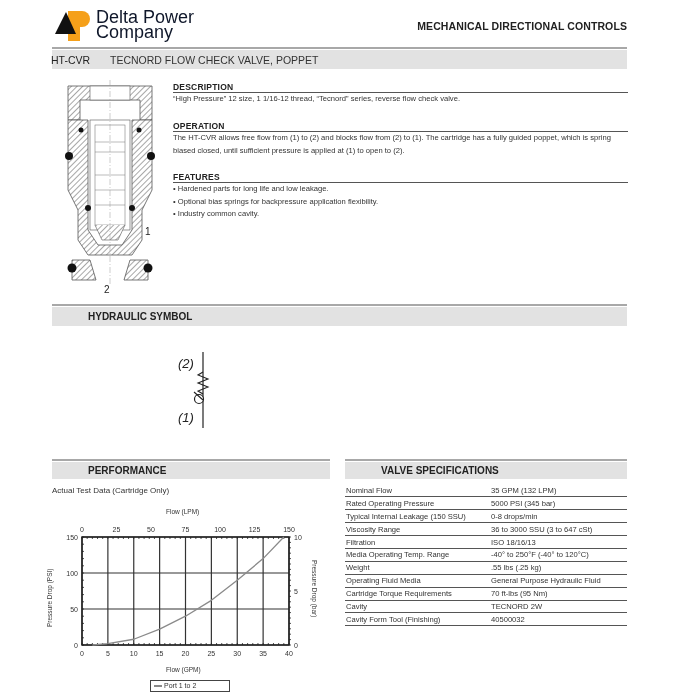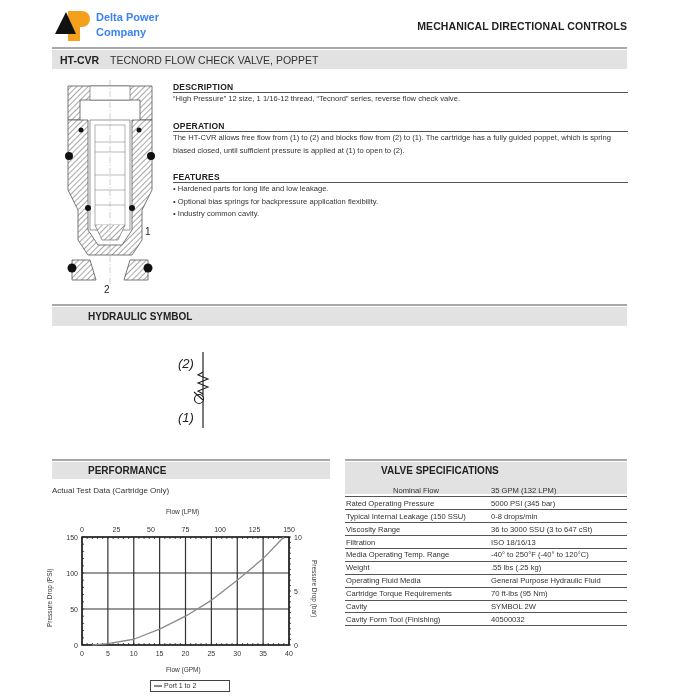--- a/index.html
+++ b/index.html
@@ -1,25 +1,25 @@
 <!DOCTYPE html>
 <html><head>
 <meta charset="utf-8">
 <style>
   * { box-sizing: border-box; margin: 0; padding: 0; }
   body { width: 700px; height: 700px; background: #ffffff; font-family: "Liberation Sans", sans-serif; color: #222; position: relative; overflow: hidden; }
   .abs { position: absolute; }
   .logo-mark { left: 54px; top: 10px; width: 40px; height: 32px; }
-  .logo-text { left: 96px; top: 10px; font-size: 11px; line-height: 15px; color: #3b82f6; font-weight: 700; }
+  .logo-text { left: 96px; top: 10px; font-size: 18px; line-height: 15px; color: #0f172a; font-weight: 400; }
   .doc-category { left: 380px; top: 20px; width: 247px; text-align: right; font-size: 10.5px; font-weight: bold; color: #222; letter-spacing: 0.1px; }
   .rule { height: 2px; background: #a8a8a8; }
   .band { background: #e2e2e2; }
   .title-band { left: 52px; top: 50px; width: 575px; height: 19px; }
   .title-rule { left: 52px; top: 47px; width: 575px; }
-  .model { left: 60px; top: 54px; font-size: 10.5px; font-weight: bold; }
+  .model { left: 51px; top: 54px; font-size: 10.5px; font-weight: normal; }
   .model-title { left: 110px; top: 54px; font-size: 10.5px; color: #333; }
   .sec-head { font-size: 8.5px; font-weight: bold; color: #222; border-bottom: 1.5px solid #555; width: 455px; padding-bottom: 0px; letter-spacing: 0.2px; }
   .body-text { font-size: 7.6px; line-height: 12.5px; color: #333; width: 455px; }
   .sub-band-head { font-size: 10px; font-weight: bold; color: #222; line-height: 17px; margin-left: 36px; }
   .spec-table { left: 345px; top: 484px; width: 282px; border-collapse: collapse; font-size: 7.6px; color: #333; }
   .spec-table td { height: 12.9px; border-bottom: 1.5px solid #555; padding: 0 1px; white-space: nowrap; }
   .spec-table td.v { padding-left: 4px; margin-top: 7px; }
   .axis-lbl { font-size: 6.5px; color: #333; }
   .legend-box { left: 150px; top: 680px; width: 80px; height: 12px; border: 1px solid #444; font-size: 7px; line-height: 10px; padding-left: 3px; color: #333; }
   .legend-swatch { display: inline-block; width: 8px; height: 1.5px; background: #888; vertical-align: middle; margin-right: 2px; }
@@ -283,27 +283,27 @@
     <text x="234" y="78.5" font-size="7" fill="#333" font-family="Liberation Sans, sans-serif">5</text>
     <text x="234" y="24.5" font-size="7" fill="#333" font-family="Liberation Sans, sans-serif">10</text>
     <polyline points="32.35,130 47.875,128.56 73.75,124.24 99.625,114.16 125.5,101.2 151.375,85.36 177.25,65.2 203.125,43.599999999999994 223.825,22" fill="none" stroke="#8a8a8a" stroke-width="1.3" stroke-linejoin="round"></polyline>
   </svg>
 
 <div class="abs legend-box">
   <span class="legend-swatch"></span><span>Port 1 to 2</span>
 </div>
 
 <div class="abs rule" style="left:345px;top:459px;width:282px;"></div>
-<div class="abs band" style="left:345px;top:462px;width:282px;height:32px;">
+<div class="abs band" style="left:345px;top:462px;width:282px;height:17px;">
   <div class="sub-band-head">VALVE SPECIFICATIONS</div>
 </div>
 <table class="abs spec-table">
   <tbody id="spec-body">
       <tr>
-        <td style="width: 142px; text-align: center;">Nominal Flow</td>
+        <td style="width: 142px;">Nominal Flow</td>
         <td class="v">35 GPM (132 LPM)</td>
       </tr>
       <tr>
         <td style="width: 142px; margin-top: 47px;">Rated Operating Pressure</td>
         <td class="v">5000 PSI (345 bar)</td>
       </tr>
       <tr>
         <td style="width: 142px;">Typical Internal Leakage (150 SSU)</td>
         <td class="v">0-8 drops/min</td>
       </tr>
@@ -326,20 +326,20 @@
       <tr>
         <td style="width: 142px;">Operating Fluid Media</td>
         <td class="v">General Purpose Hydraulic Fluid</td>
       </tr>
       <tr>
         <td style="width: 142px;">Cartridge Torque Requirements</td>
         <td class="v">70 ft-lbs (95 Nm)</td>
       </tr>
       <tr>
         <td style="width: 142px;">Cavity</td>
-        <td class="v">SYMBOL 2W</td>
+        <td class="v">TECNORD 2W</td>
       </tr>
       <tr>
         <td style="width: 142px;">Cavity Form Tool (Finishing)</td>
         <td class="v">40500032</td>
       </tr>
     </tbody>
 </table>
 
 </body></html>

